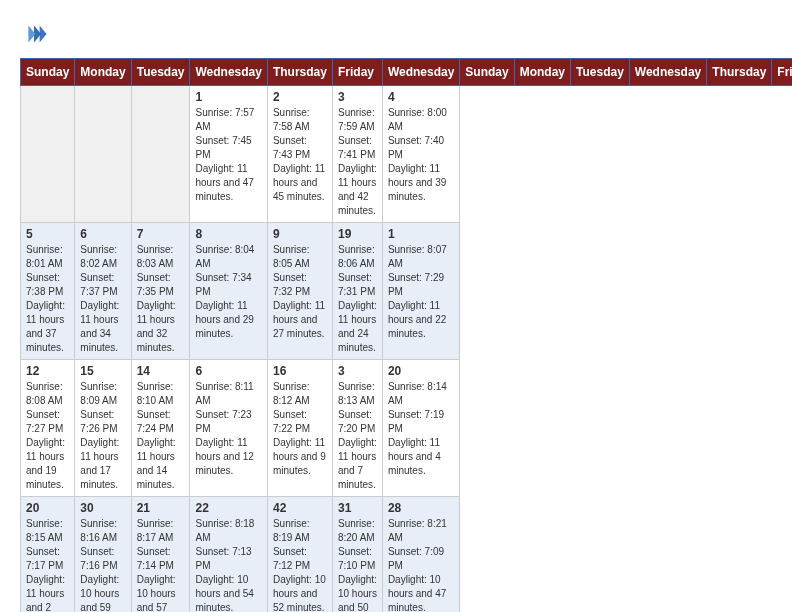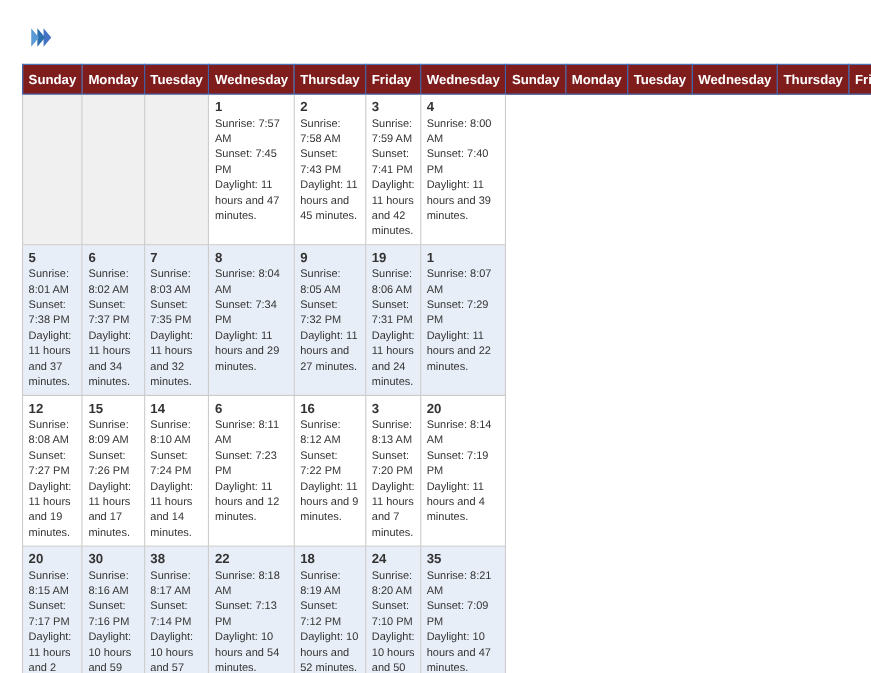--- a/index.html
+++ b/index.html
@@ -247,44 +247,44 @@
           Sunrise: 8:15 AM<br>Sunset: 7:17 PM<br>Daylight: 11 hours and 2 minutes.
         </div>
       </td>
         <td>
         <div class="day-num">30</div>
         <div class="day-info">
           Sunrise: 8:16 AM<br>Sunset: 7:16 PM<br>Daylight: 10 hours and 59 minutes.
         </div>
       </td>
         <td>
-        <div class="day-num">38</div>
+        <div class="day-num">21</div>
         <div class="day-info">
           Sunrise: 8:17 AM<br>Sunset: 7:14 PM<br>Daylight: 10 hours and 57 minutes.
         </div>
       </td>
         <td>
         <div class="day-num">22</div>
         <div class="day-info">
           Sunrise: 8:18 AM<br>Sunset: 7:13 PM<br>Daylight: 10 hours and 54 minutes.
         </div>
       </td>
         <td>
-        <div class="day-num">18</div>
+        <div class="day-num">42</div>
         <div class="day-info">
           Sunrise: 8:19 AM<br>Sunset: 7:12 PM<br>Daylight: 10 hours and 52 minutes.
         </div>
       </td>
         <td>
-        <div class="day-num">24</div>
+        <div class="day-num">31</div>
         <div class="day-info">
           Sunrise: 8:20 AM<br>Sunset: 7:10 PM<br>Daylight: 10 hours and 50 minutes.
         </div>
       </td>
         <td>
-        <div class="day-num">35</div>
+        <div class="day-num">28</div>
         <div class="day-info">
           Sunrise: 8:21 AM<br>Sunset: 7:09 PM<br>Daylight: 10 hours and 47 minutes.
         </div>
       </td>
       </tr>
     </tbody>
 </table>
 
 </body></html>

